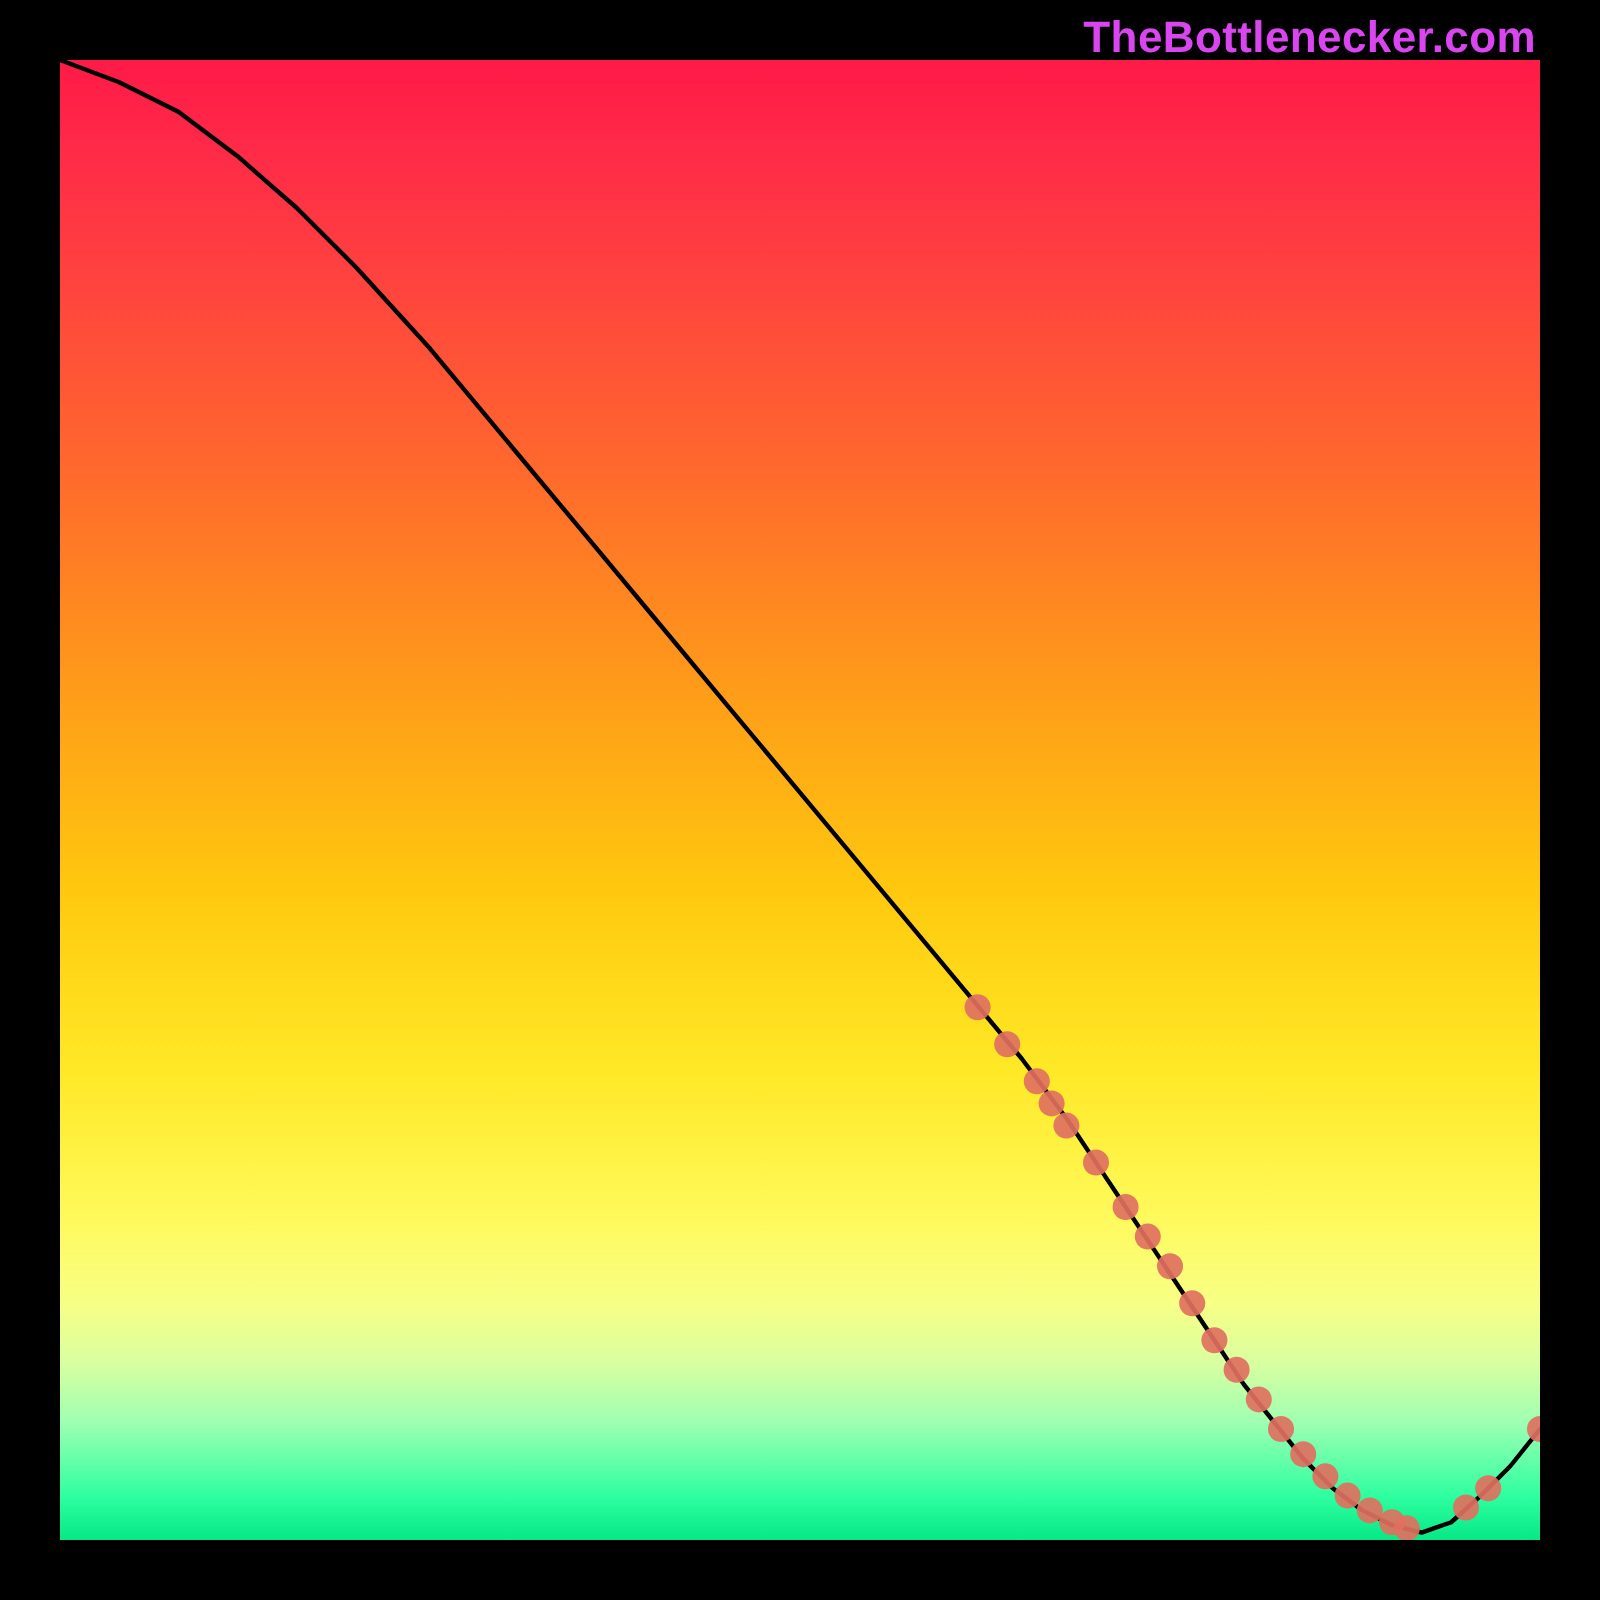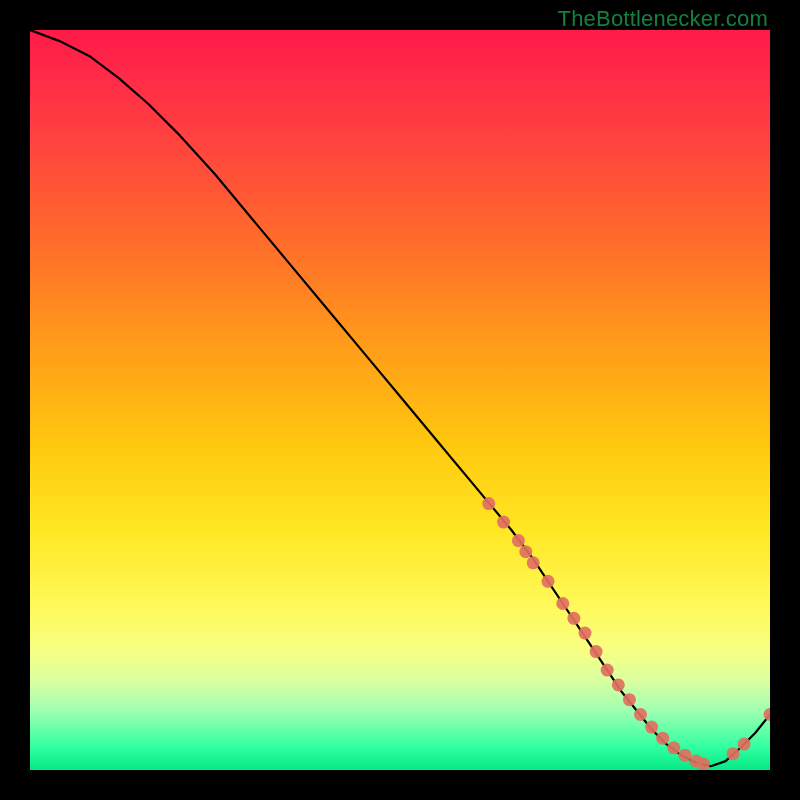--- a/index.html
+++ b/index.html
@@ -37,24 +37,24 @@
       #9fffb2 92%,
       #2fffa0 97%,
       #06e886 100%
     );
     overflow: hidden;
   }
   .watermark {
     position: absolute;
     right: 32px;
     top: 6px;
-    color: #15803d;
+    color: #d946ef;
     font-size: 22px;
     letter-spacing: 0.2px;
-    font-weight: 400;
+    font-weight: 700;
   }
 </style>
 </head>
 <body>
 
 <div class="stage">
   <div class="watermark">TheBottlenecker.com</div>
 
   <div class="plot">
     <svg id="chart-svg" width="740" height="740" viewBox="0 0 740 740" preserveAspectRatio="none">

